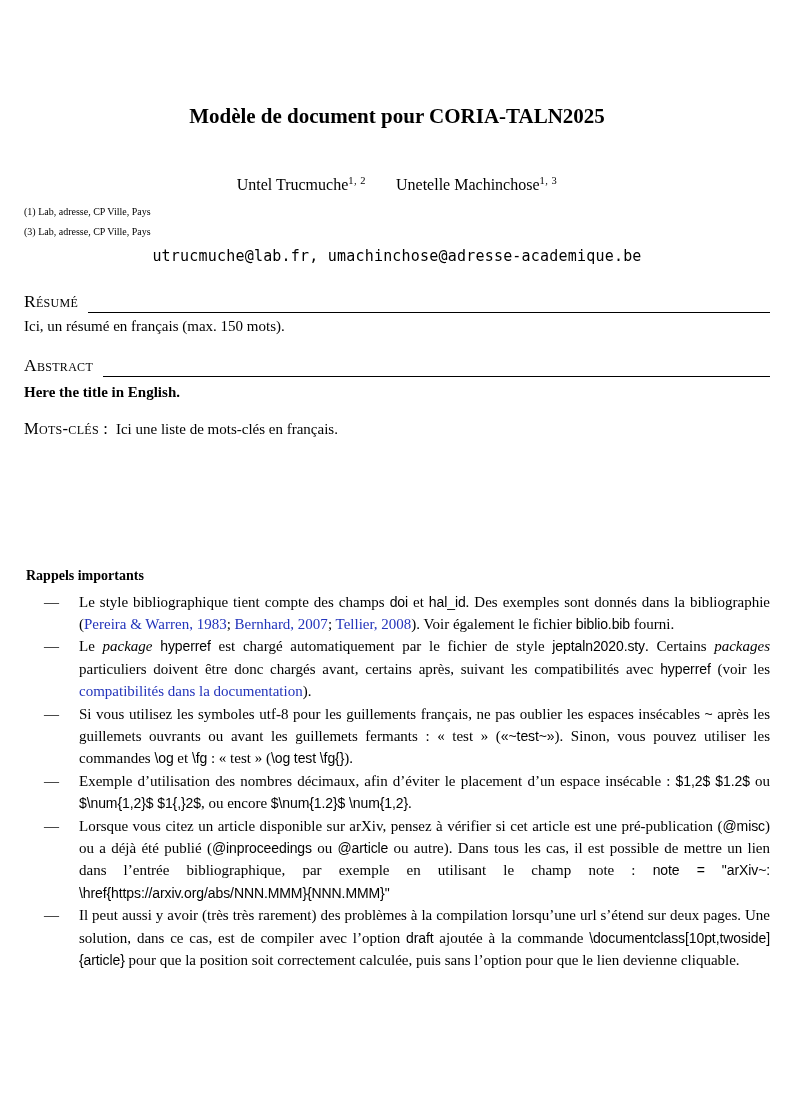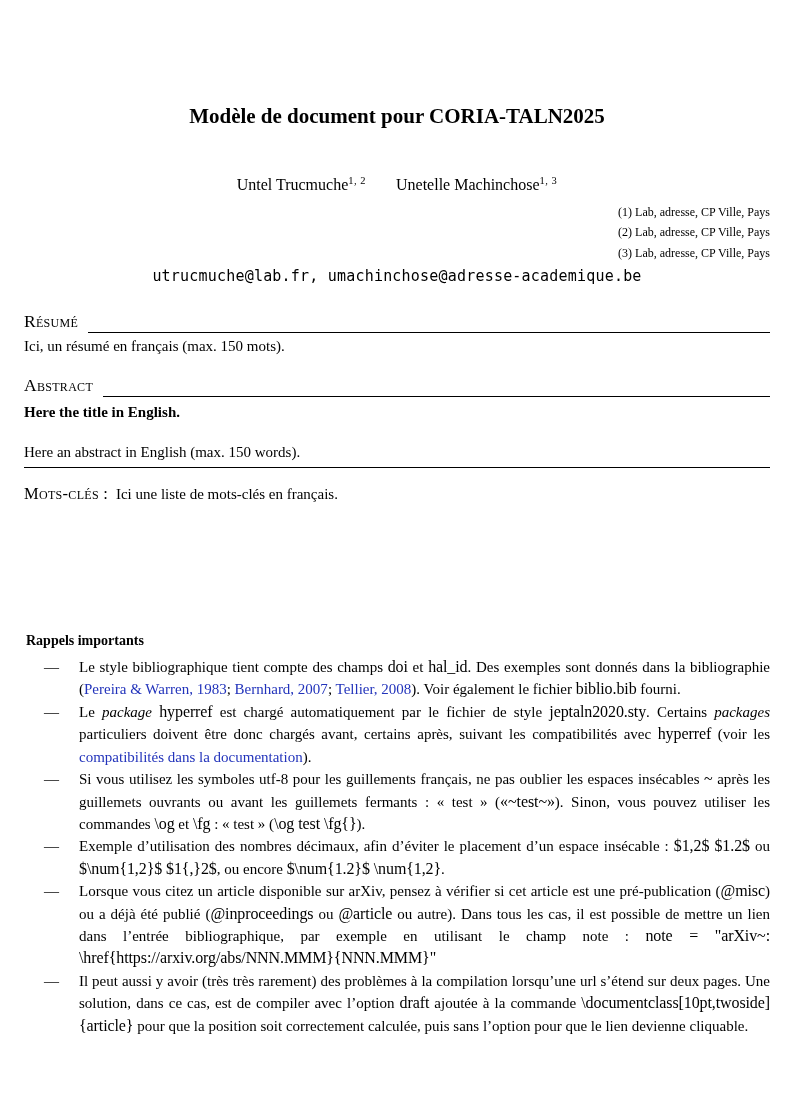--- a/index.html
+++ b/index.html
@@ -24,23 +24,23 @@
     line-height: 1.25;
   }
   .authors {
     text-align: center;
     margin-top: 46px;
     font-size: 16px;
   }
   .author { display: inline-block; margin: 0 13px; }
   .author sup { font-size: 10.5px; letter-spacing: 0.5px; }
   .affiliations {
-    text-align: right;
+    text-align: left;
     margin-top: 7px;
-    font-size: 12px;
+    font-size: 10px;
     line-height: 20.5px;
   }
   .emails {
     text-align: center;
     margin-top: 4px;
     font-family: "DejaVu Sans Mono", "Liberation Mono", monospace;
     font-size: 15px;
     letter-spacing: 0.2px;
   }
   
@@ -99,61 +99,59 @@
     line-height: 22.4px;
   }
   .list-marker {
     position: absolute;
     left: 20px;
     top: 0;
   }
   .seg-plain { }
   .seg-italic { font-style: italic; }
   .seg-code {
-    font-family: Liberation Serif, serif;
-    font-size: 16px;
+    font-family: Liberation Sans, sans-serif;
+    font-size: 14px;
     letter-spacing: -0.1px;
   }
   .seg-link { color: var(--link-color); cursor: pointer; }
 </style>
 </head>
 <body>
 
 <div class="page">
 
   <header>
     <h1 class="title">Modèle de document pour CORIA-TALN2025</h1>
 
     <div class="authors">
       <span class="author"><span>Untel Trucmuche</span><sup>1, 2</sup></span>
       <span class="author"><span>Unetelle Machinchose</span><sup>1, 3</sup></span>
     </div>
 
     <div class="affiliations">
       <div>(1) Lab, adresse, CP Ville, Pays</div>
-      <div>(2) Lab, adresse, CP Ville, Pays</div>
       <div>(3) Lab, adresse, CP Ville, Pays</div>
     </div>
 
     <div class="emails">utrucmuche@lab.fr, umachinchose@adresse-academique.be</div>
   </header>
 
   <section class="meta">
     <div class="meta-header">
       <span class="sc-label">Résumé</span>
       <span class="header-rule"></span>
     </div>
     <p class="meta-text">Ici, un résumé en français (max. 150 mots).</p>
 
     <div class="meta-header">
       <span class="sc-label">Abstract</span>
       <span class="header-rule"></span>
     </div>
     <p class="abstract-title">Here the title in English.</p>
-    <p class="meta-text abstract-text">Here an abstract in English (max. 150 words).</p>
 
     <p class="kw-line">
       <span class="sc-label">Mots-clés :</span>
       <span>Ici une liste de mots-clés en français.</span>
     </p>
   </section>
 
   <section class="body-section">
     <h2 class="section-heading">Rappels importants</h2>
 

